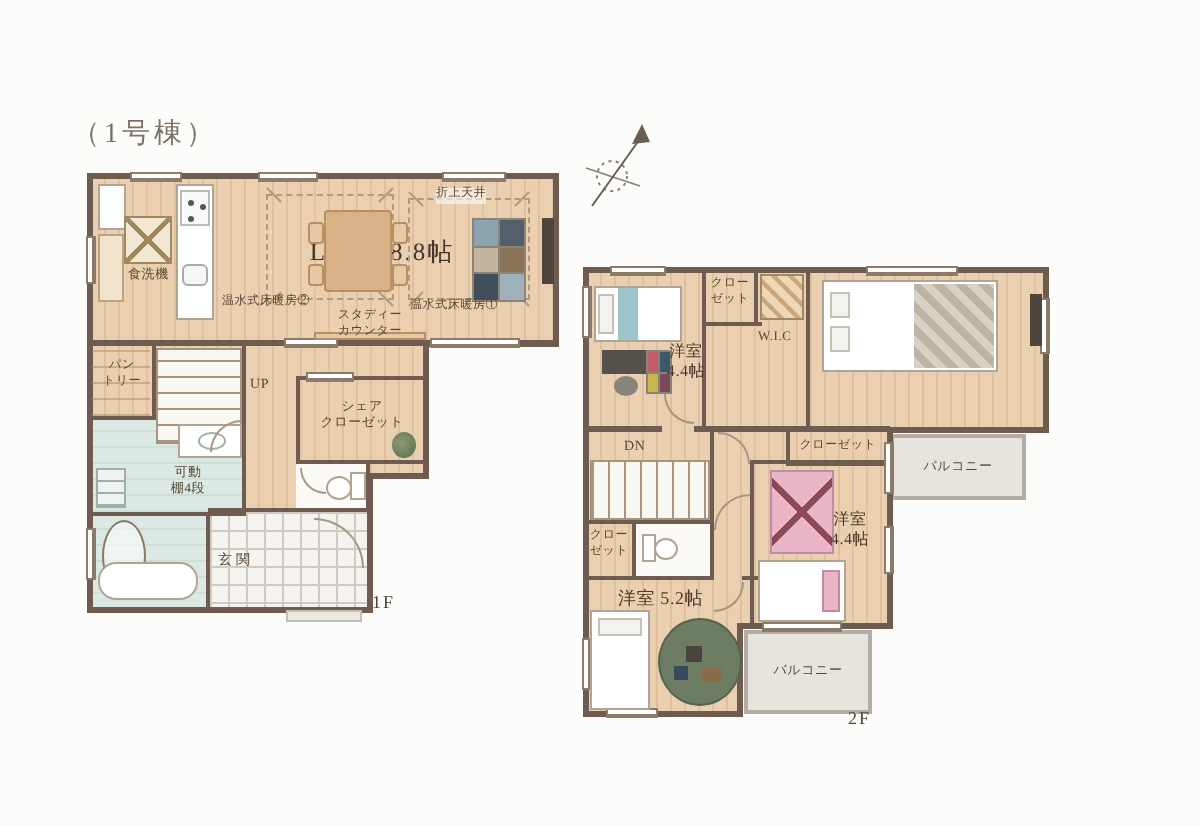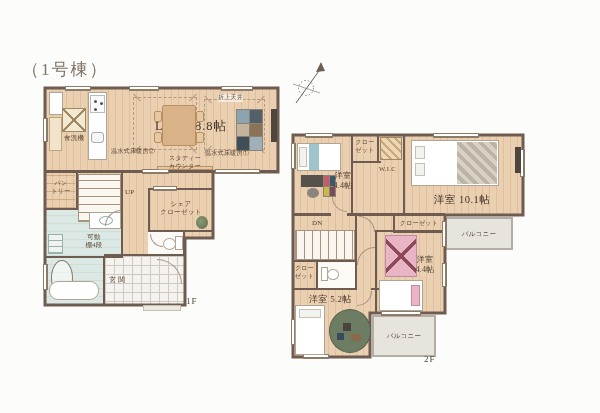--- a/index.html
+++ b/index.html
@@ -38,21 +38,21 @@
 .oval{border:1px solid #8a7868;border-radius:50%;background:rgba(255,255,255,.55);writing-mode:vertical-rl;
   font-size:5.5px;line-height:1.7;display:flex;align-items:center;justify-content:center;color:#584634}
 .tick{position:absolute;width:10px;height:1px;background:#b29a7c}
 .floorlbl{position:absolute;font-size:9px;letter-spacing:1px;color:#4c463d}
 </style>
 </head>
 <body>
 
 <div class="canvas">
 
-  <div class="abs" style="left:22px;top:58px;font-size:17px;letter-spacing:2px;color:#7d7265">（1号棟）</div>
+  <div class="abs" style="left:36px;top:58px;font-size:14px;letter-spacing:2px;color:#7d7265">（1号棟）</div>
 
   <svg class="abs" style="left:290px;top:60px" width="40" height="50" viewBox="0 0 40 50">
     <circle cx="16" cy="28" r="7.5" fill="none" stroke="#8a7f72" stroke-width="1" stroke-dasharray="1.5,2.2"></circle>
     <line x1="3" y1="24" x2="30" y2="33" stroke="#8a7f72" stroke-width="0.7"></line>
     <line x1="6" y1="43" x2="31" y2="8" stroke="#6a5f54" stroke-width="1"></line>
     <polygon points="31,2 26,12 35,11" fill="#6a5f54"></polygon>
   </svg>
 
   <div class="abs" style="left:45px;top:88px;width:233px;height:217px">
 
@@ -243,21 +243,20 @@
       <div>ゼット</div>
     </div>
     <div class="abs stripes" style="left:87px;top:2px;width:22px;height:23px"></div>
     <div class="lbl" style="left:86px;top:30px">W.I.C</div>
 
     <div class="abs furn" style="left:118px;top:5px;width:88px;height:46px"></div>
     <div class="abs" style="left:122px;top:11px;width:10px;height:13px;background:#f2f2ef;border:1px solid #c8c0b2"></div>
     <div class="abs" style="left:122px;top:28px;width:10px;height:13px;background:#f2f2ef;border:1px solid #c8c0b2"></div>
     <div class="abs blanket" style="left:164px;top:7px;width:40px;height:42px"></div>
     <div class="abs" style="left:222px;top:12px;width:6px;height:26px;background:#4e463c"></div>
-    <div class="lbl med ctr" style="left:130px;top:58px;width:78px">洋室 10.1帖</div>
 
     <div class="lbl ctr" style="left:100px;top:85px;width:52px;font-size:6px">クローゼット</div>
 
     <div class="lbl" style="left:19px;top:84px;font-size:7px">DN</div>
     <div class="abs stairsV" style="left:2px;top:95px;width:60px;height:30px"></div>
 
     <div class="abs furn" style="left:28px;top:132px;width:7px;height:14px"></div>
     <div class="abs furn" style="left:34px;top:134px;width:12px;height:11px;border-radius:50%"></div>
     <div class="lbl ctr" style="left:1px;top:130px;width:21px;font-size:6px">
       <div>クロー</div>

